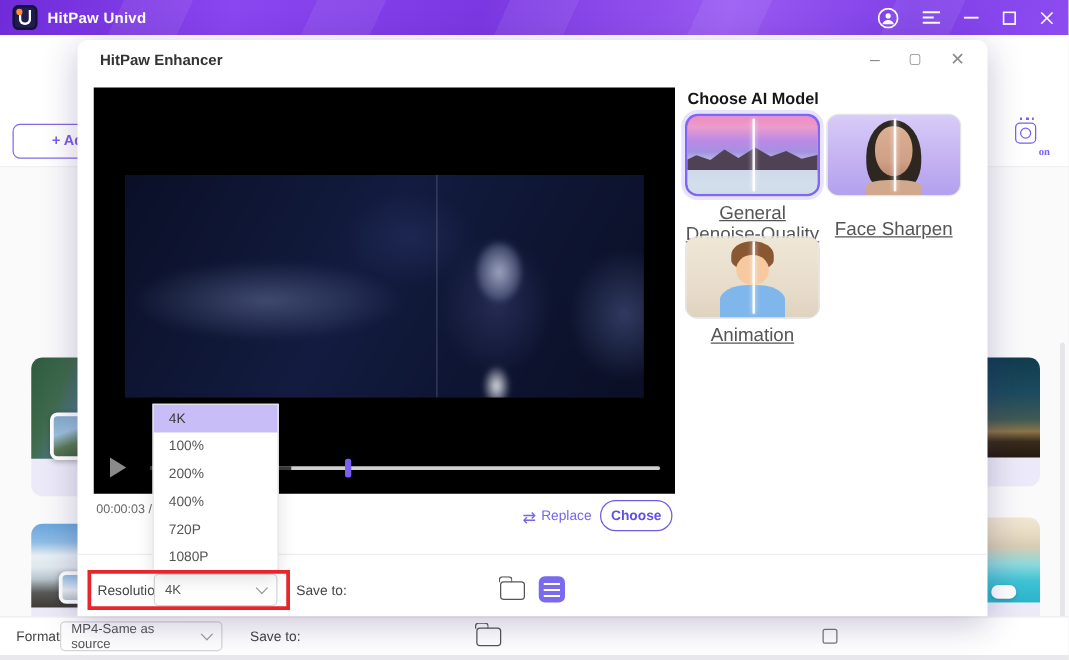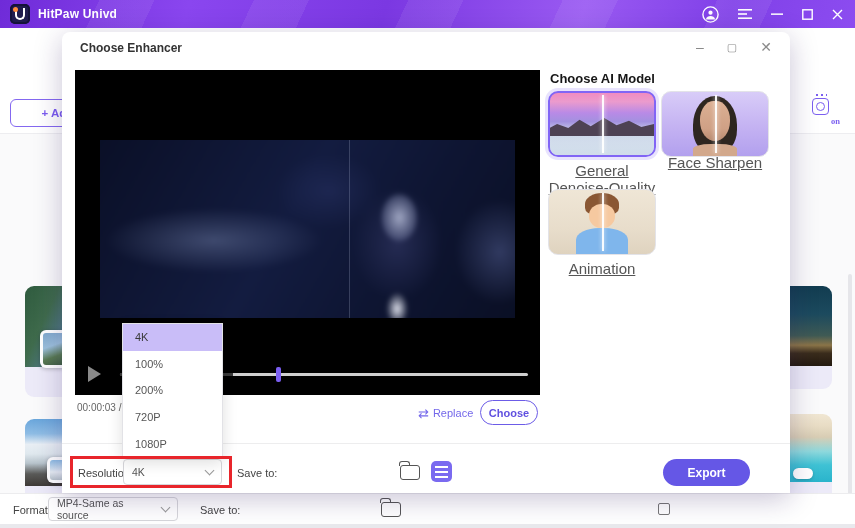--- a/index.html
+++ b/index.html
@@ -225,21 +225,21 @@
         <span class="chev"></span>
     </div>
     <div class="bb-label" style="left:200px;">Save to:</div>
     <div class="folder" style="left:381px; top:8px;"></div>
     <div class="checkbox" style="left:658px; top:9px;"></div>
 
   </div>
   <div class="bb-strip"></div>
 
   <div class="dialog">
-    <div class="dlg-title">Choose Enhancer</div>
+    <div class="dlg-title">HitPaw Enhancer</div>
     <div class="dlg-ctrls">
       <span>–</span>
       <span style="font-size:11px;">▢</span>
       <span>✕</span>
     </div>
 
     <div class="player">
       <div class="vframe">
         <div class="scene"></div>
         <div class="split"></div>
@@ -265,44 +265,44 @@
       <span>4K</span>
         <span class="chev"></span>
     </div>
     <div class="redbox"></div>
 
     <div class="res-label" style="left:175px;">Save to:</div>
     <div class="folder" style="left:338px; top:433px; position:absolute;"></div>
     <div class="list-icon">
         <i></i>
       </div>
-    <div class="export">Export</div>
 
     <div class="dropdown">
       <div class="dd-item sel">4K</div>
       <div class="dd-item">100%</div>
       <div class="dd-item">200%</div>
+      <div class="dd-item">400%</div>
       <div class="dd-item">720P</div>
       <div class="dd-item">1080P</div>
     </div>
 
     <div class="cam-title">Choose AI Model</div>
     <div class="model sel art-denoise" style="left:486px; top:59px;">
       <span class="mtn"></span>
         <span class="ice"></span>
         <span class="line"></span>
     </div>
     <div class="model art-face" style="left:599px; top:59px;">
       <span class="hair"></span>
         <span class="face"></span>
         <span class="neck"></span>
         <span class="line"></span>
     </div>
     <div class="m-label" style="left:484px; top:130px;">General Denoise-Quality</div>
-    <div class="m-label" style="left:597px; top:122px;">Face Sharpen</div>
+    <div class="m-label" style="left:597px; top:143px;">Face Sharpen</div>
     <div class="model art-anim" style="left:486px; top:157px;">
       <span class="hair"></span>
         <span class="face"></span>
         <span class="body"></span>
         <span class="line"></span>
     </div>
     <div class="m-label" style="left:484px; top:228px;">Animation</div>
   </div>
 
 </div>

